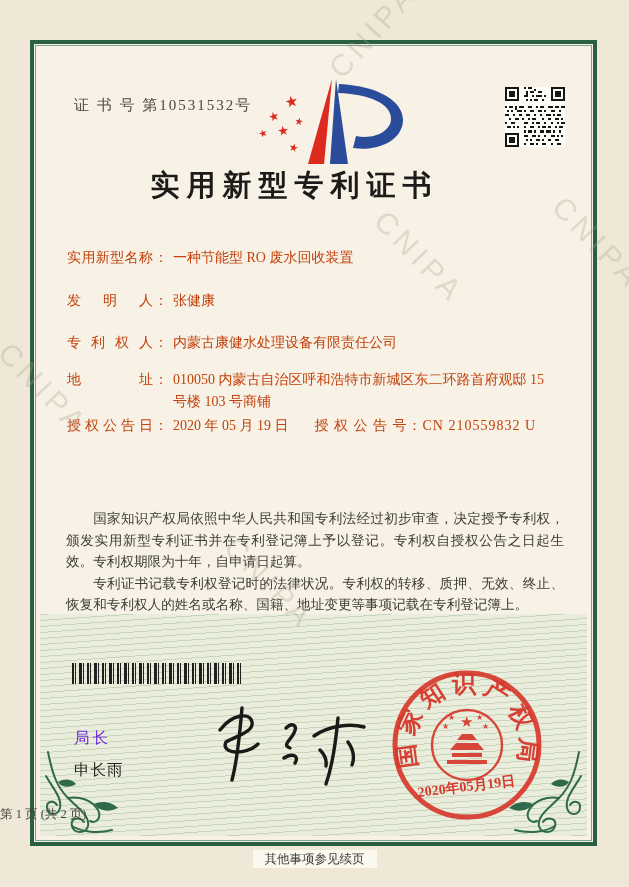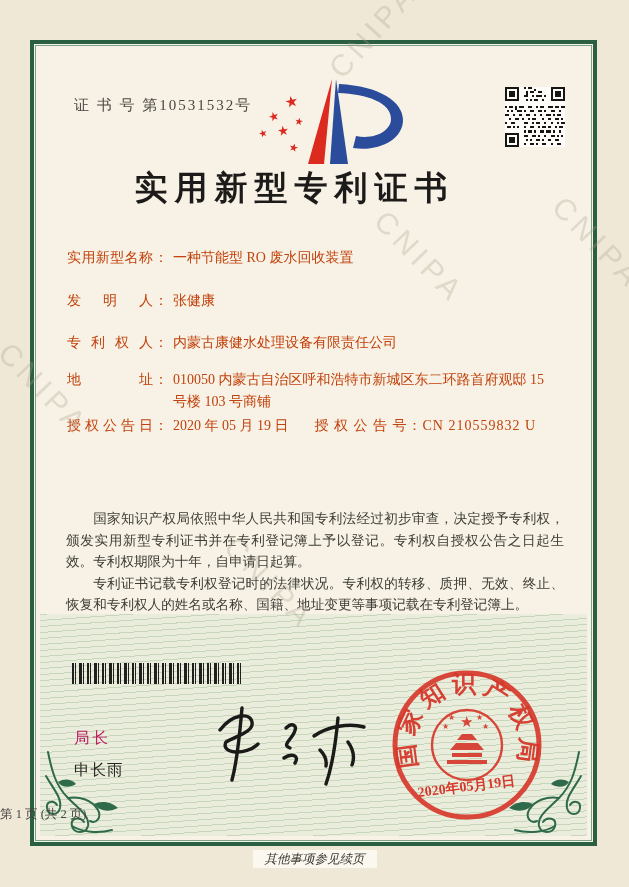--- a/index.html
+++ b/index.html
@@ -21,21 +21,21 @@
     background-color:rgba(214,229,204,0.40);
     background-image:repeating-linear-gradient(176deg,
       rgba(118,160,114,0.30) 0px, rgba(118,160,114,0.30) 1px,
       rgba(0,0,0,0) 1px, rgba(0,0,0,0) 6px);
   }
   .cert-number{
     position:absolute;left:74px;top:96px;font-size:15px;letter-spacing:2px;color:#4a4741;
   }
   .title{
     position:absolute;left:0;top:166px;width:589px;text-align:center;
-    font-size:33px;font-weight:bold;letter-spacing:7px;color:#1c1b19;
+    font-size:29px;font-weight:bold;letter-spacing:7px;color:#1c1b19;
   }
   .logo{position:absolute;left:252px;top:74px;}
   .qr{position:absolute;left:505px;top:87px;width:60px;height:60px;}
   .fields{position:absolute;left:67px;top:247px;width:500px;font-size:14px;color:#c2410c;}
   .frow{line-height:21px;}
   .flabel{
     display:inline-block;width:86px;text-align:justify;text-align-last:justify;
     vertical-align:top;
   }
   .fcolon{margin:0 5px 0 1px;vertical-align:top;}
@@ -47,27 +47,27 @@
   .paras{position:absolute;left:66px;top:508px;width:498px;font-size:13.6px;line-height:21.5px;color:#3d3c36;}
   .paras p{margin:0;text-indent:2em;text-align:justify;font-family:Liberation Serif, serif;}
   .barcode{
     position:absolute;left:72px;top:663px;width:170px;height:21px;
     background-image:repeating-linear-gradient(90deg,
       #21201e 0 2px, rgba(0,0,0,0) 2px 3px,
       #21201e 3px 4px, rgba(0,0,0,0) 4px 7px,
       #21201e 7px 10px, rgba(0,0,0,0) 10px 11px,
       #21201e 11px 12px, rgba(0,0,0,0) 12px 15px);
   }
-  .officer-title{position:absolute;left:74px;top:728px;font-size:15.5px;letter-spacing:3px;color:#be185d;}
+  .officer-title{position:absolute;left:74px;top:728px;font-size:15.5px;letter-spacing:3px;color:#6d28d9;}
   .officer-name{position:absolute;left:74px;top:760px;font-size:15.5px;letter-spacing:1px;color:#26251f;text-align:center;}
   .signature{position:absolute;left:198px;top:700px;}
   .seal{position:absolute;left:372px;top:658px;z-index:6;}
   .page-indicator{position:absolute;left:0;top:806px;width:629px;font-size:12.5px;color:#45443e;}
   .note{position:absolute;left:0;top:851px;width:629px;text-align:center;font-size:12.5px;color:#3b3a33;}
-  .note span{background:#fbf8f0;padding:2px 12px;font-style:italic;}
+  .note span{background:#fbf8f0;padding:2px 12px;}
   .wm{
     position:absolute;font-family:"Liberation Sans","DejaVu Sans",sans-serif;
     font-size:30px;letter-spacing:5px;color:rgba(170,158,140,0.30);z-index:1;white-space:nowrap;
   }
   .corner{position:absolute;bottom:4px;}
   .corner.bl{left:4px;}
   .corner.br{right:4px;transform:scaleX(-1);}
 </style>
 </head>
 <body>

